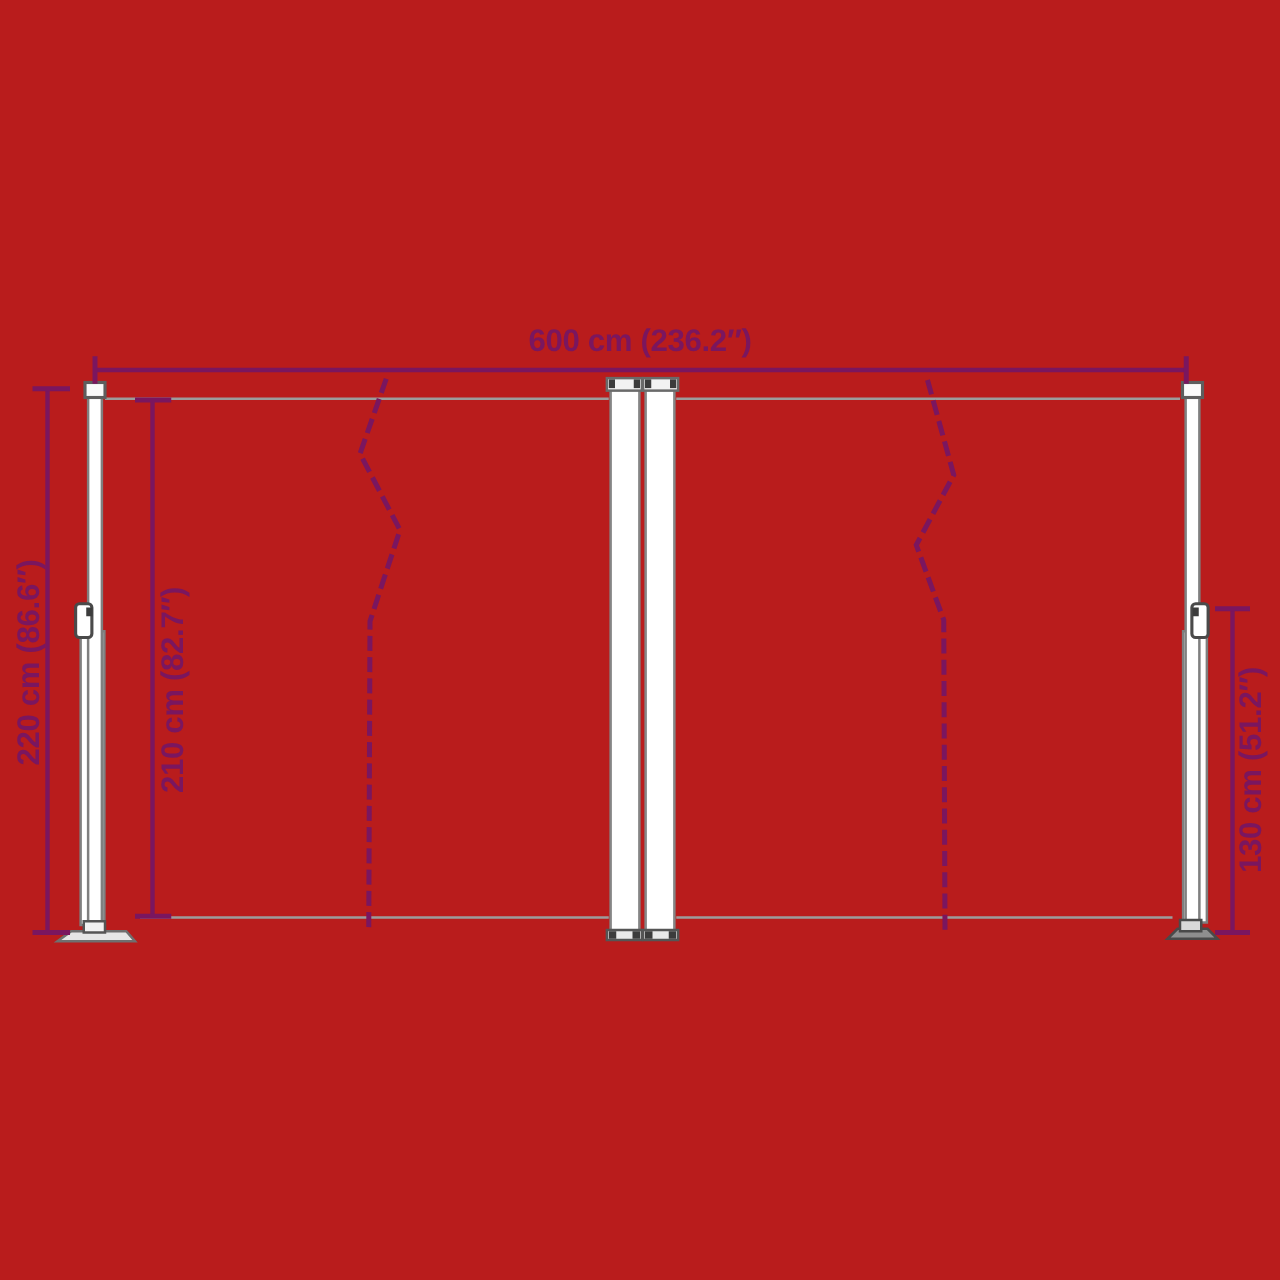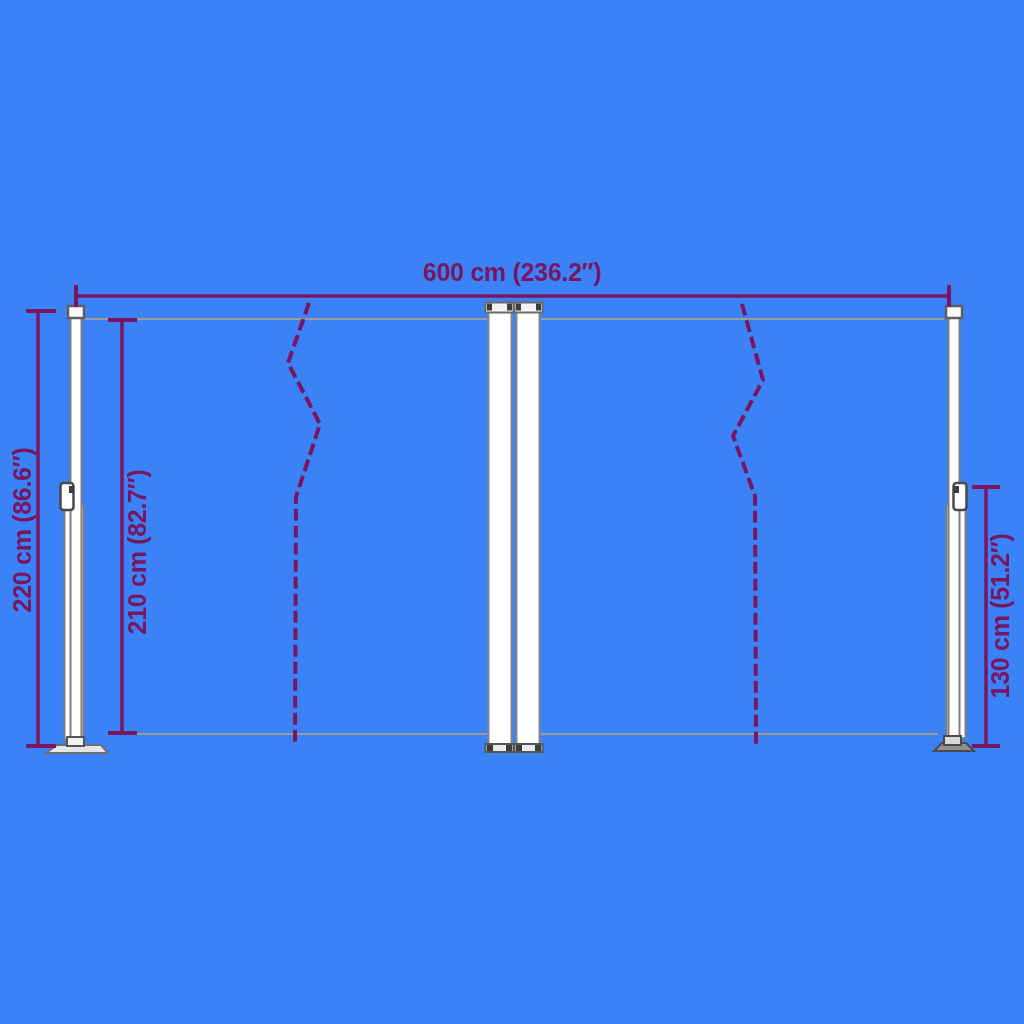--- a/index.html
+++ b/index.html
@@ -7,21 +7,21 @@
     padding: 0;
     background: #ffffff;
     width: 1024px;
     height: 1024px;
     overflow: hidden;
   }
   .stage {
     position: relative;
     width: 1024px;
     height: 1024px;
-    background: #3b82f6;
+    background: #b91c1c;
   }
   svg {
     display: block;
   }
   .dim-text {
     font-family: "Liberation Sans", sans-serif;
     font-weight: bold;
     font-size: 25px;
     letter-spacing: -0.3px;
     fill: #7A165F;

